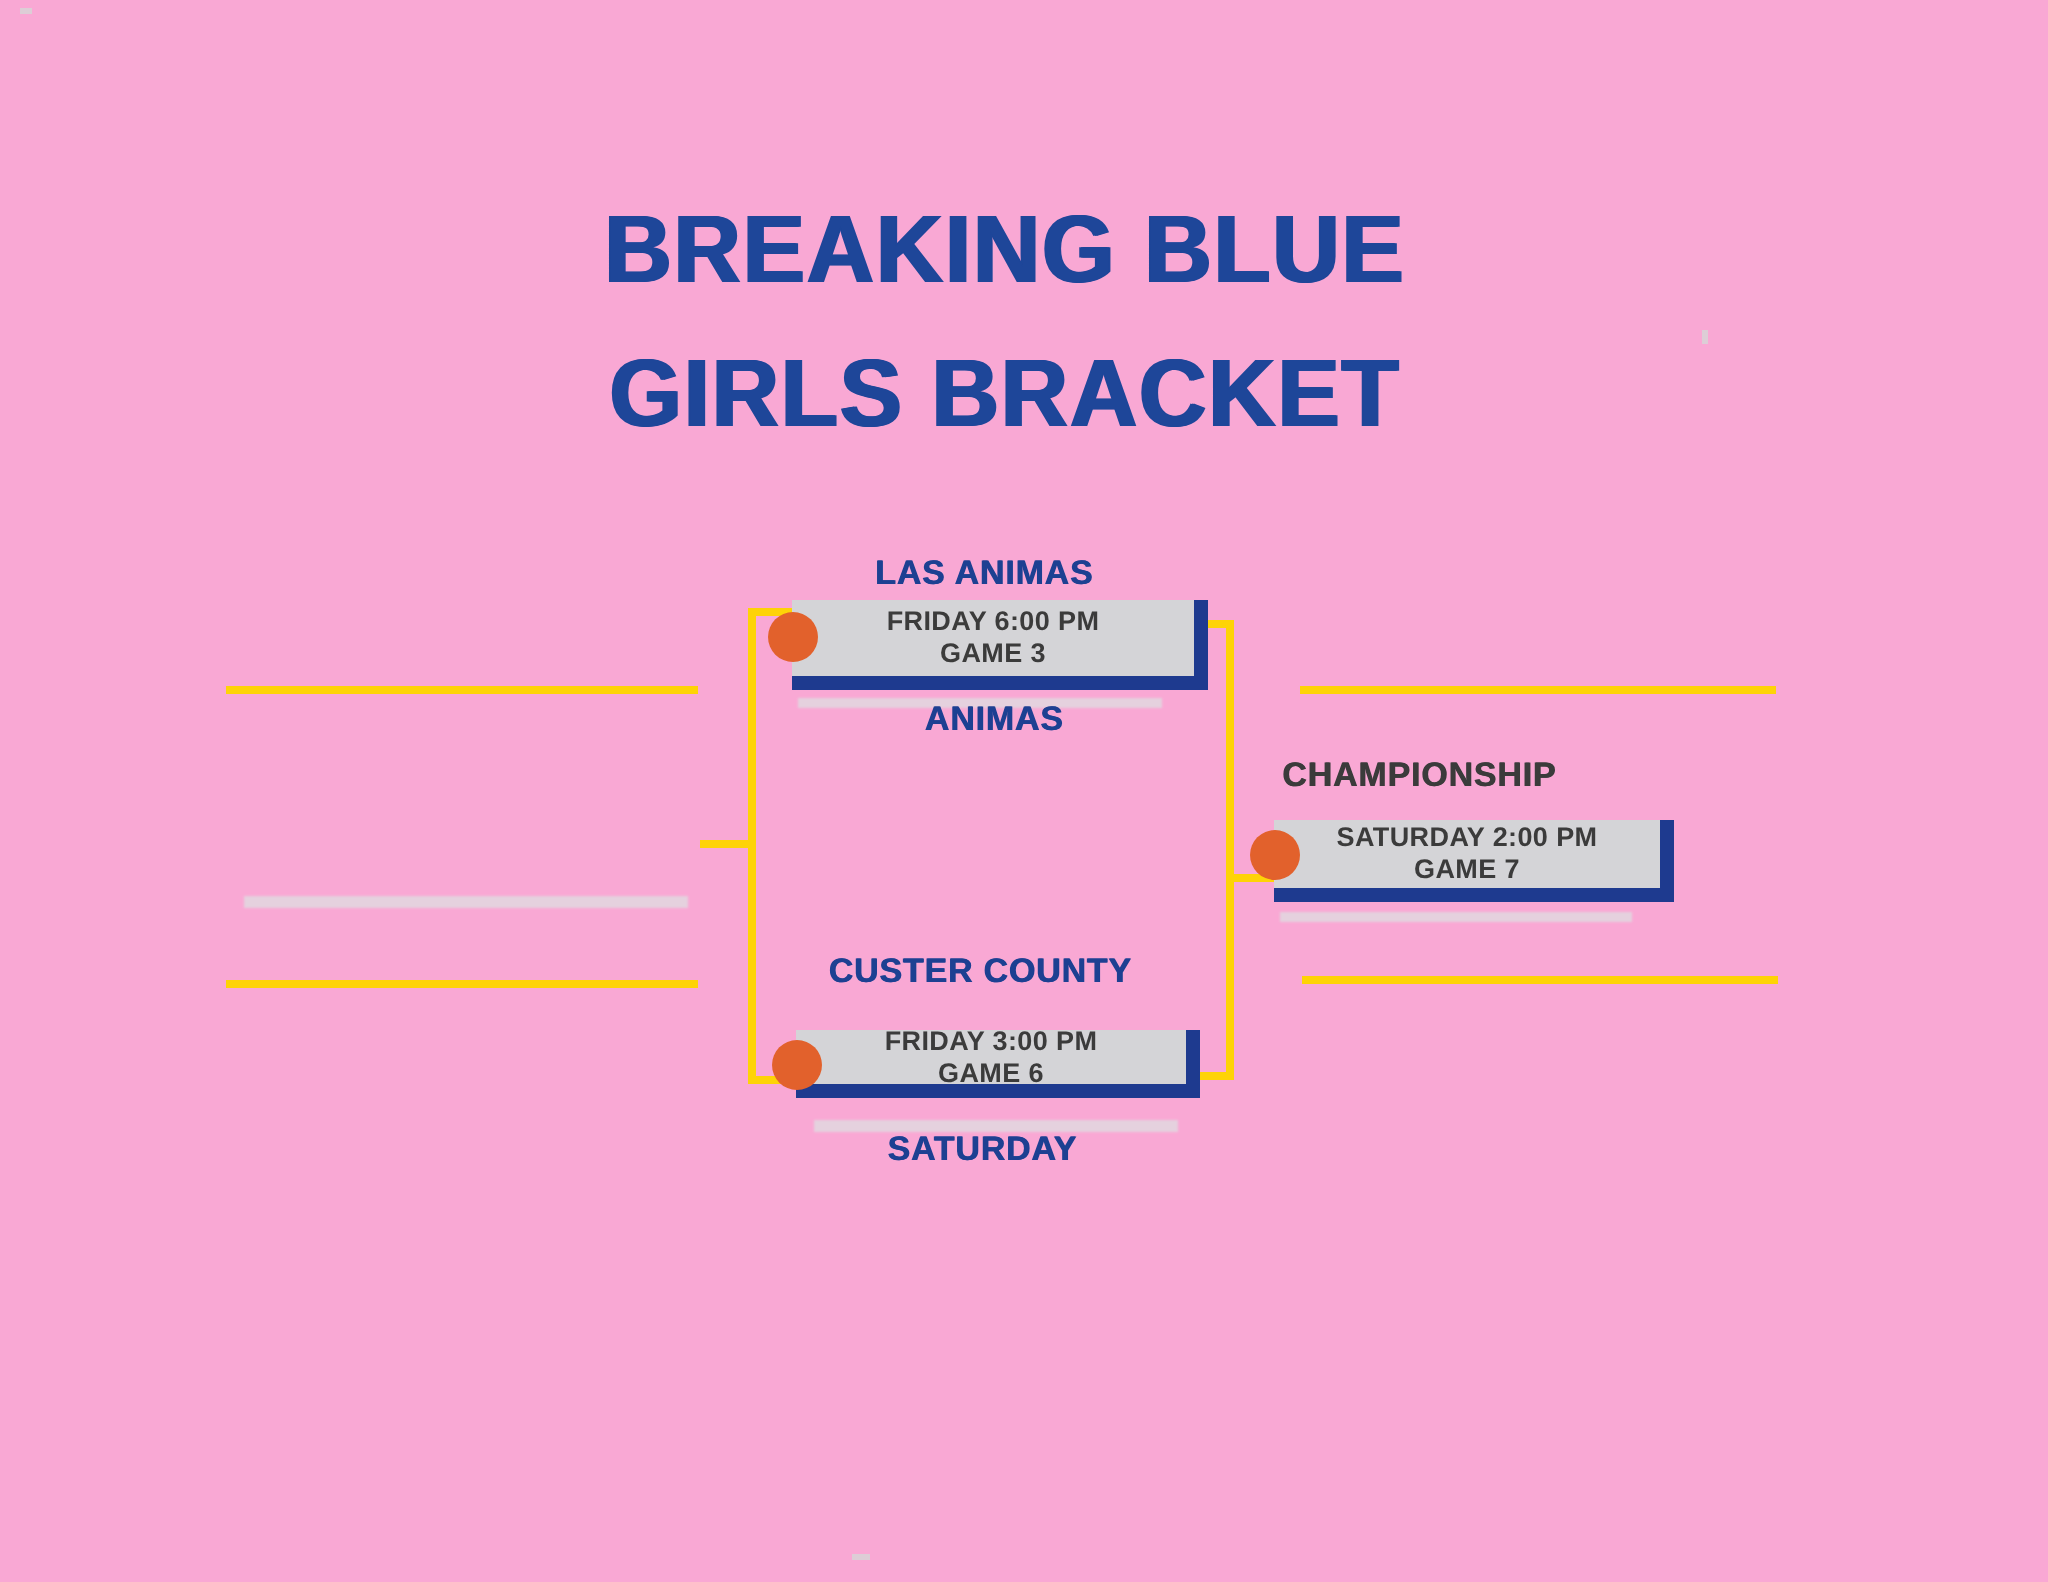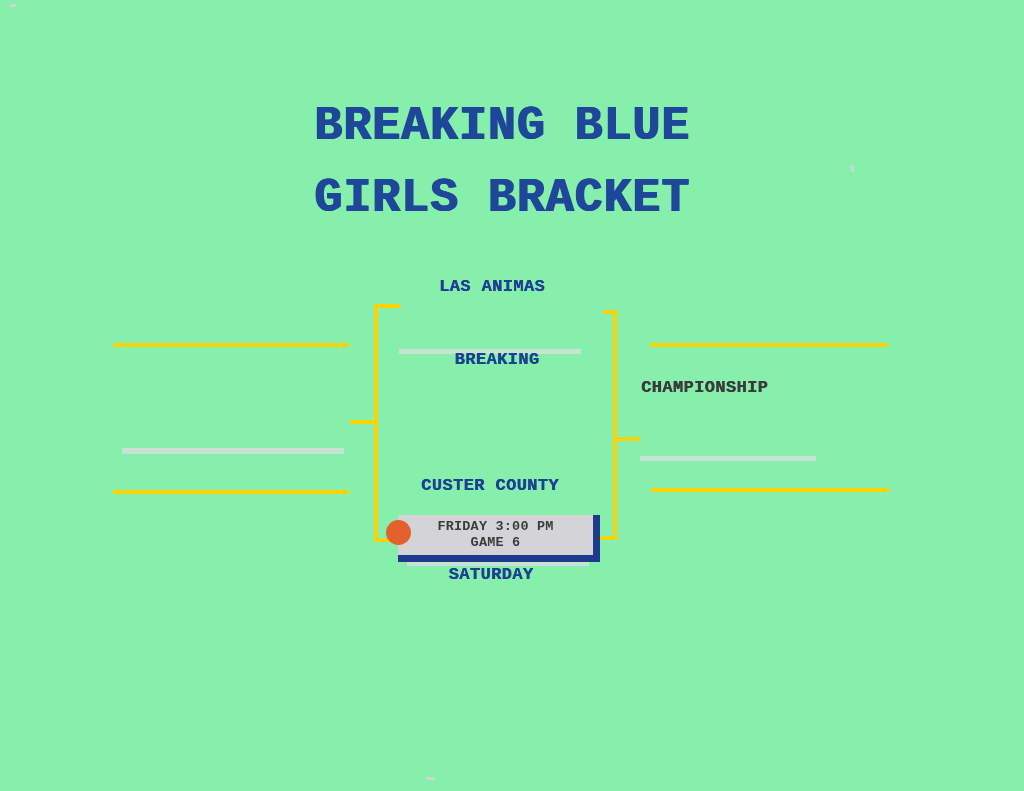--- a/index.html
+++ b/index.html
@@ -1,21 +1,21 @@
 <!DOCTYPE html>
 <html style="--title-blue: #1e4699; --label-blue: #1d4092; --border-blue: #1e3a8f; --line-yellow: #fed307; --orange: #e2612c; --box-gray: #d4d4d7; --dark-text: #3b3b3b;"><head>
 <meta charset="utf-8">
 <style>
   html,body{margin:0;padding:0;background:#ffffff;}
   .stage{
     position:relative;
     width:1024px;height:791px;
-    background:#86efac;
+    background:#f9a8d4;
     overflow:hidden;
-    font-family:Liberation Mono, monospace;
+    font-family:Liberation Sans, sans-serif;
   }
   
   .title-block{position:absolute;left:230px;top:90px;width:545px;text-align:center;}
   .title-line{
     font-size:48px;font-weight:bold;letter-spacing:1px;
     color:var(--title-blue);
     line-height:72px;
     text-shadow:0.8px 0 0 var(--title-blue), -0.8px 0 0 var(--title-blue);
     transform:scaleX(0.97);
   }
@@ -89,26 +89,36 @@
   <div class="ghost" style="left:399px;top:349px;width:182px;height:5px;"></div>
   <div class="ghost" style="left:122px;top:448px;width:222px;height:6px;"></div>
   <div class="ghost" style="left:640px;top:456px;width:176px;height:5px;"></div>
   <div class="ghost" style="left:407px;top:560px;width:182px;height:6px;"></div>
 
   <div class="speck" style="left:10px;top:4px;width:6px;height:3px;"></div>
   <div class="speck" style="left:851px;top:165px;width:3px;height:7px;"></div>
   <div class="speck" style="left:426px;top:777px;width:9px;height:3px;"></div>
 
   <div class="team-label" style="left:392px;top:277px;">LAS ANIMAS</div>
-  <div class="team-label" style="left:397px;top:350px;">BREAKING</div>
+  <div class="game-box" style="left:396px;top:300px;width:208px;height:45px;">
+    <span class="dot" style="top:6px;"></span>
+    <div class="box-line">FRIDAY 6:00 PM</div>
+    <div class="box-line">GAME 3</div>
+  </div>
+  <div class="team-label" style="left:397px;top:350px;">ANIMAS</div>
 
 
   <div class="team-label" style="left:390px;top:476px;">CUSTER COUNTY</div>
-  <div class="game-box" style="left:398px;top:515px;width:202px;height:47px;">
+  <div class="game-box" style="left:398px;top:515px;width:202px;height:34px;">
     <span class="dot" style="top:5px;"></span>
     <div class="box-line">FRIDAY 3:00 PM</div>
     <div class="box-line">GAME 6</div>
   </div>
   <div class="team-label" style="left:391px;top:565px;">SATURDAY</div>
 
   <div class="round-label" style="left:641px;top:378px;">CHAMPIONSHIP</div>
+  <div class="game-box" style="left:637px;top:410px;width:200px;height:41px;">
+    <span class="dot" style="top:5px;"></span>
+    <div class="box-line">SATURDAY 2:00 PM</div>
+    <div class="box-line">GAME 7</div>
+  </div>
 
 </div>
 
 </body></html>

